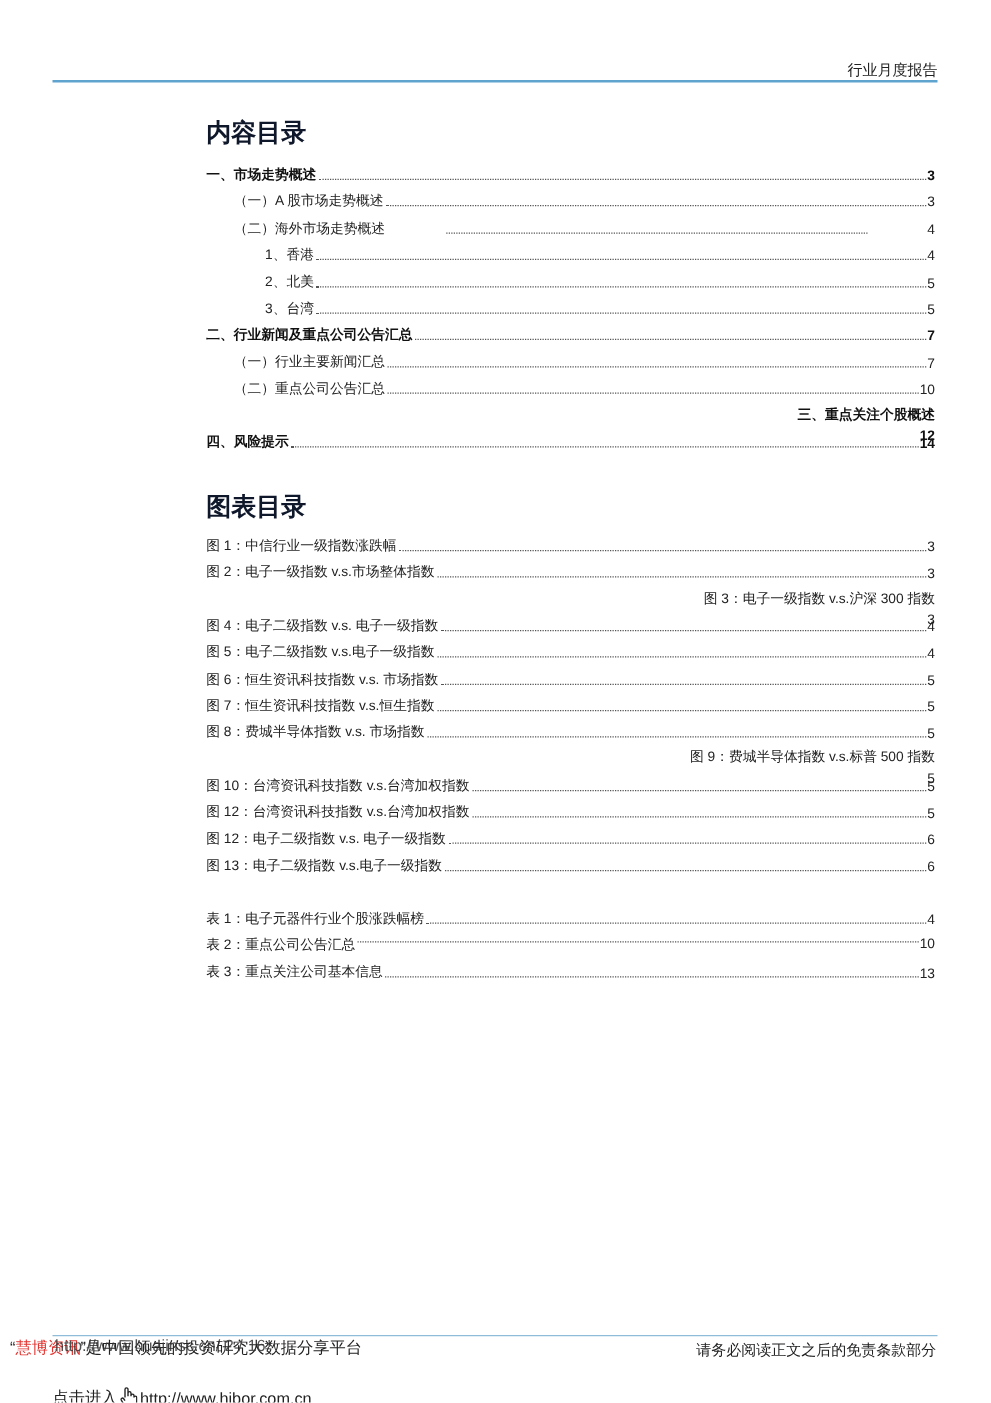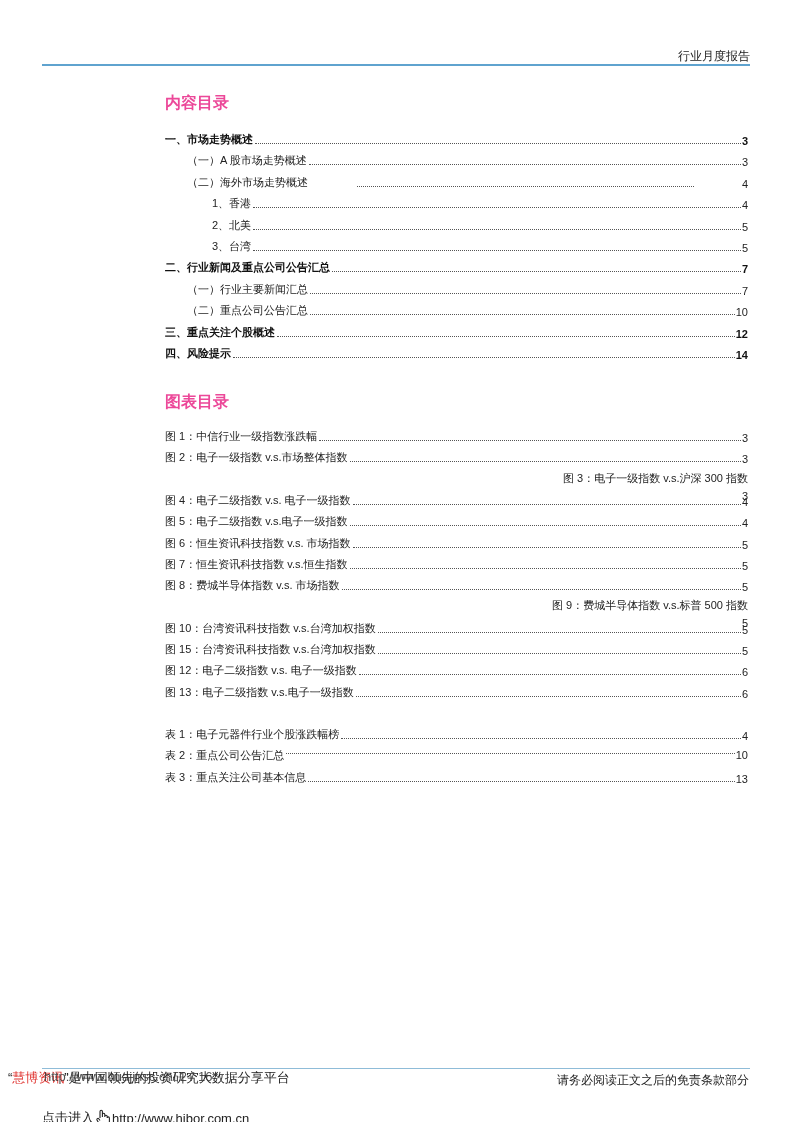--- a/index.html
+++ b/index.html
@@ -15,21 +15,21 @@
   .logo-mark .bar-w1 { position: absolute; left: 10px; top: 5px; width: 4px; height: 22px; background: #fff; }
   .logo-mark .bar-w2 { position: absolute; left: 18px; top: 5px; width: 4px; height: 22px; background: #fff; }
   .logo-mark .mid { position: absolute; left: 14px; top: 13px; width: 4px; height: 6px; background: #fff; }
   .logo-text { margin-left: 8px; display: flex; flex-direction: column; }
   .logo-cn { font-size: 19px; font-weight: bold; letter-spacing: 1px; line-height: 20px; color: #111; font-family: "DejaVu Sans", sans-serif; }
   .logo-en { font-size: 9px; font-weight: bold; line-height: 11px; color: #111; font-family: "DejaVu Sans", sans-serif; }
   .report-type { position: absolute; right: 0; top: 20px; font-size: 12px; color: #222; }
   .header-rule { position: absolute; left: 42px; top: 64px; width: 708px; height: 2px; background: #5fa3cf; }
 
   
-  .section-title { position: absolute; left: 165px; font-size: 16px; font-weight: bold; color: #ec4899; font-family: "DejaVu Sans", sans-serif; }
+  .section-title { position: absolute; left: 165px; font-size: 20px; font-weight: bold; color: #0f172a; font-family: "DejaVu Sans", sans-serif; }
   .toc-row { position: absolute; height: 16px; display: flex; align-items: flex-end; font-size: 11px; color: #222; white-space: nowrap; }
   .toc-row.bold { font-weight: bold; color: #111; }
   .toc-row .lbl { flex: 0 0 auto; }
   .toc-row .dots { flex: 1 1 auto; border-bottom: 1px dotted #555; margin: 0 1px 3px 2px; height: 1px; }
   .toc-row .pg { flex: 0 0 auto; }
 
   
   .footer-rule { position: absolute; left: 42px; top: 1068px; width: 708px; height: 1px; background: #8fbcd8; }
   .footer-disclaimer { position: absolute; right: 44px; top: 1072px; font-size: 12px; color: #222; }
   .footer-slogan { position: absolute; left: 8px; top: 1069px; font-size: 13px; color: #222; white-space: nowrap; }
@@ -107,21 +107,21 @@
 <div class="toc-row" style="left: 187px; width: 561px; top: 280.8px;">
     <span class="lbl">（一）行业主要新闻汇总</span>
     <span class="dots"></span>
     <span class="pg">7</span>
   </div>
 <div class="toc-row" style="left: 187px; width: 561px; top: 302.2px;">
     <span class="lbl">（二）重点公司公告汇总</span>
     <span class="dots"></span>
     <span class="pg">10</span>
   </div>
-<div class="toc-row bold" style="left: 165px; width: 583px; top: 323.6px;">
+<div class="toc-row bold" style="left: 165px; width: 583px; top: 323.6px; flex-direction: column;">
     <span class="lbl">三、重点关注个股概述</span>
     <span class="dots"></span>
     <span class="pg">12</span>
   </div>
 <div class="toc-row bold" style="left: 165px; width: 583px; top: 345px;">
     <span class="lbl">四、风险提示</span>
     <span class="dots"></span>
     <span class="pg">14</span>
   </div>
 <div class="toc-row" style="left: 165px; width: 583px; top: 428px;">
@@ -168,21 +168,21 @@
     <span class="lbl">图 9：费城半导体指数 v.s.标普 500 指数</span>
     <span class="dots"></span>
     <span class="pg">5</span>
   </div>
 <div class="toc-row" style="left: 165px; width: 583px; top: 619.7px;">
     <span class="lbl">图 10：台湾资讯科技指数 v.s.台湾加权指数</span>
     <span class="dots"></span>
     <span class="pg">5</span>
   </div>
 <div class="toc-row" style="left: 165px; width: 583px; top: 641px;">
-    <span class="lbl">图 15：台湾资讯科技指数 v.s.台湾加权指数</span>
+    <span class="lbl">图 12：台湾资讯科技指数 v.s.台湾加权指数</span>
     <span class="dots"></span>
     <span class="pg">5</span>
   </div>
 <div class="toc-row" style="left: 165px; width: 583px; top: 662.3px;">
     <span class="lbl">图 12：电子二级指数 v.s.  电子一级指数</span>
     <span class="dots"></span>
     <span class="pg">6</span>
   </div>
 <div class="toc-row" style="left: 165px; width: 583px; top: 683.6px;">
     <span class="lbl">图 13：电子二级指数 v.s.电子一级指数</span>

